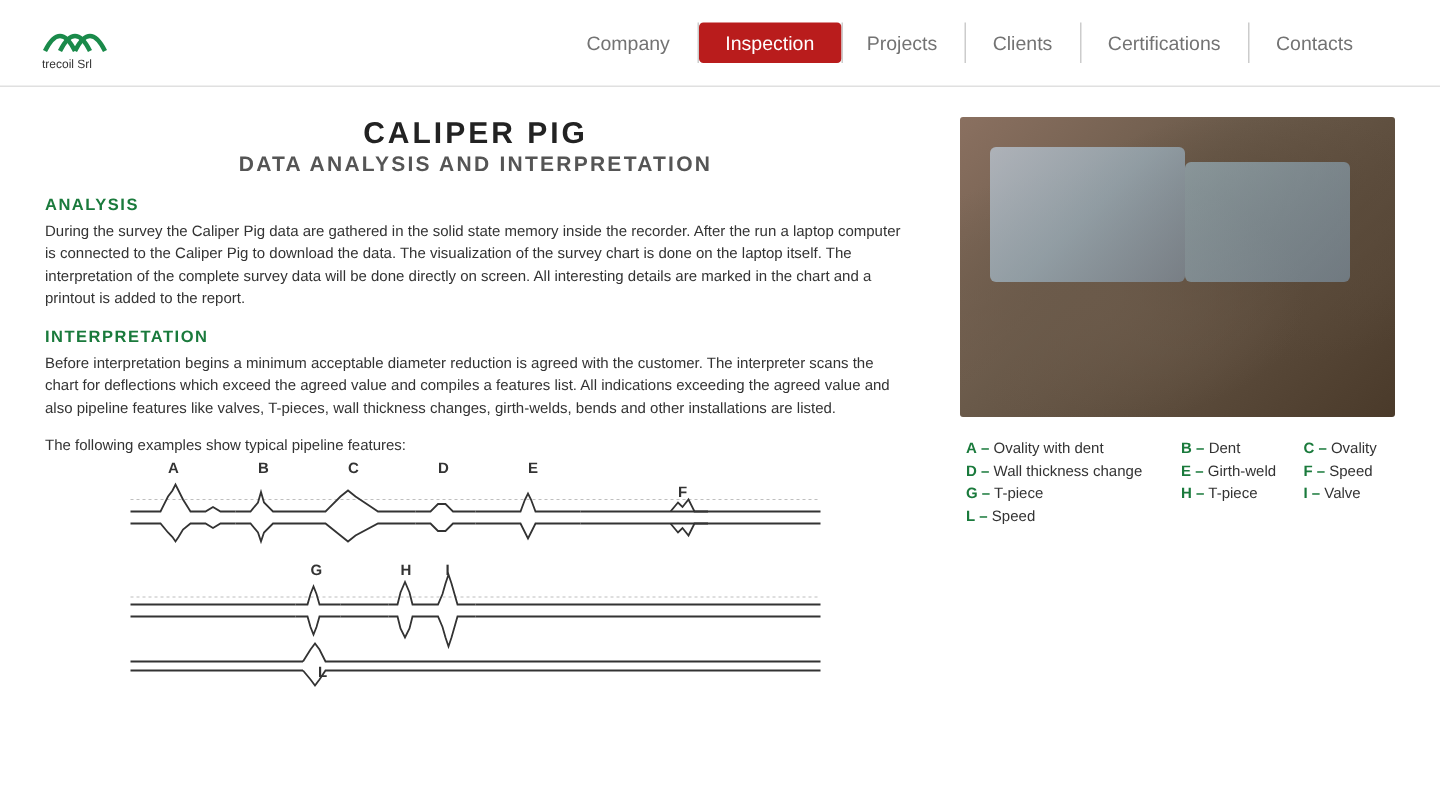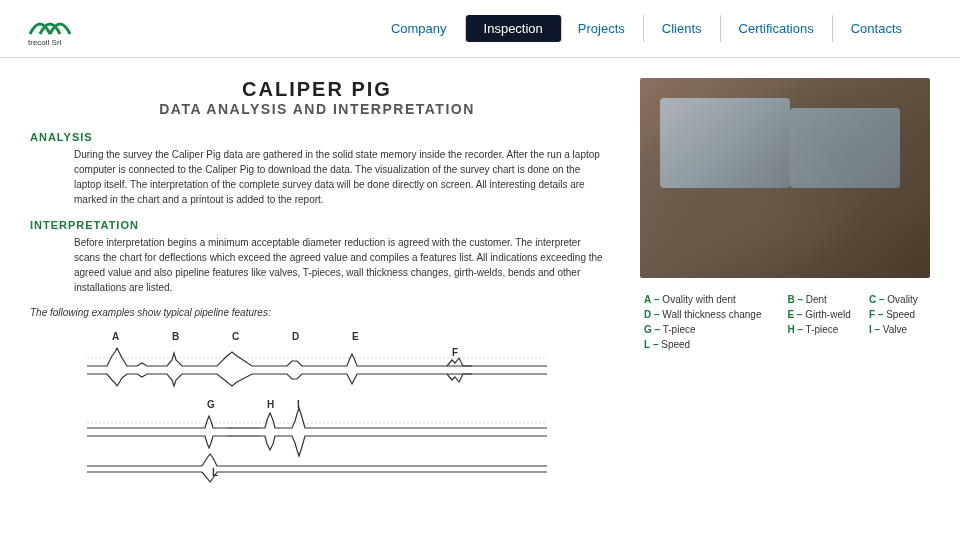--- a/index.html
+++ b/index.html
@@ -35,27 +35,27 @@
     .nav-links {
       display: flex;
       align-items: center;
       gap: 0;
       margin-left: auto;
       margin-right: 20px;
     }
     .nav-item {
       padding: 6px 18px;
       font-size: 13px;
-      color: #0369a1;
+      color: #737373;
       cursor: pointer;
       border-right: 1px solid #ccc;
     }
     .nav-item:last-child { border-right: none; }
     .nav-item.active {
-      background: #0f172a;
+      background: #b91c1c;
       color: #fff;
       border-radius: 3px;
       border-right: none;
     }
     .nav-item.active + .nav-item { border-left: 1px solid #ccc; padding-left: 16px; }
 
     
     .main {
       display: flex;
       padding: 20px 30px;
@@ -92,28 +92,25 @@
       color: #1a7a3c;
       letter-spacing: 1px;
       margin-bottom: 4px;
       text-transform: uppercase;
     }
     .section-body {
       font-size: 10px;
       color: #333;
       line-height: 1.5;
       margin-bottom: 12px;
-      margin-left: 44px;
     }
 
     .example-text {
       font-size: 10px;
       color: #333;
-      margin-bottom: 10px;
-      font-style: italic;
     }
 
     
     .pipeline-diagram {
       position: relative;
       height: 160px;
     }
     .pipeline-svg {
       width: 100%;
       height: 160px;

